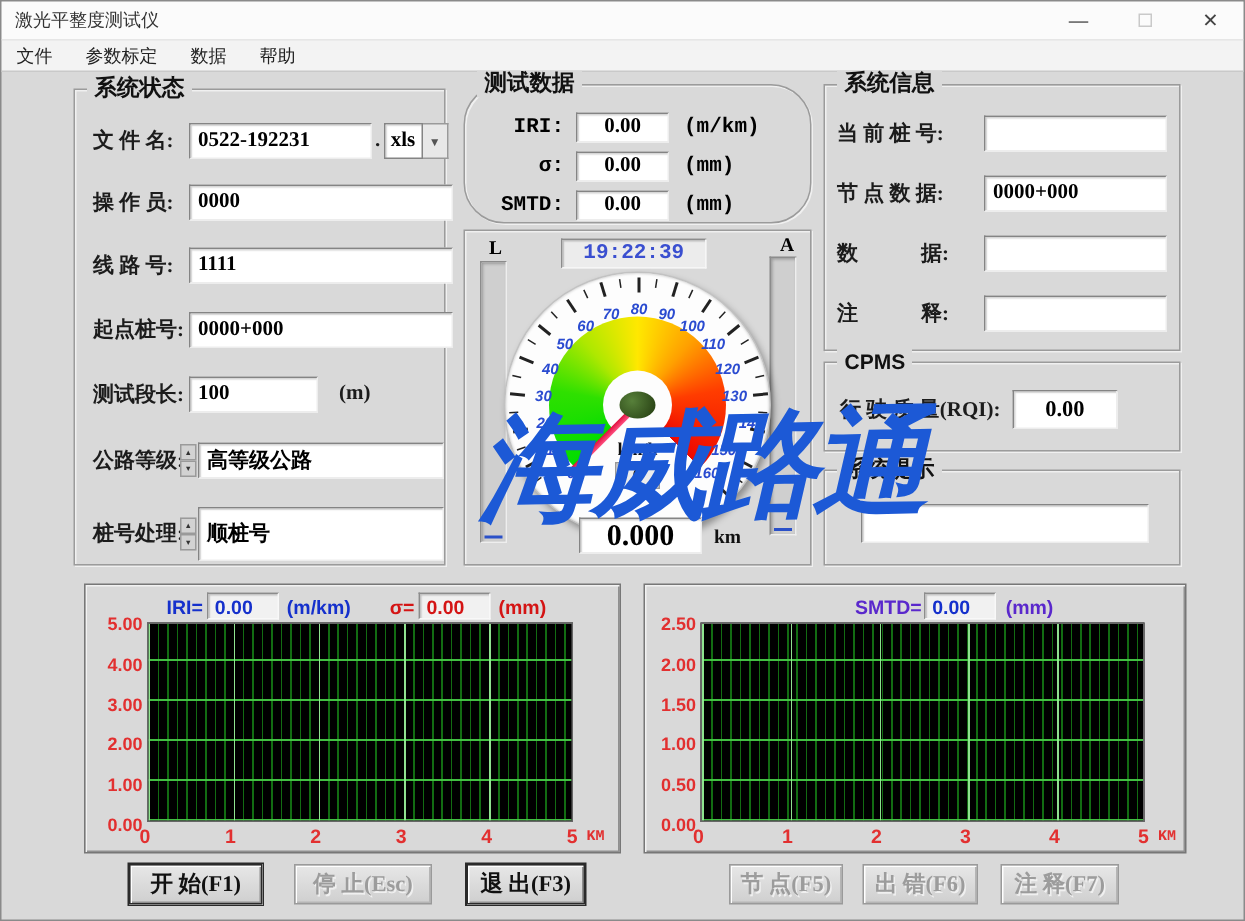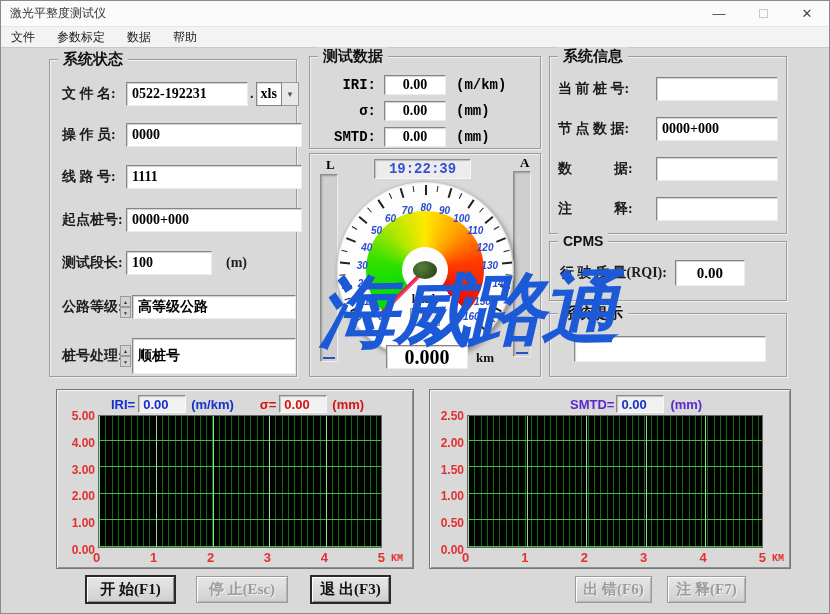--- a/index.html
+++ b/index.html
@@ -147,21 +147,21 @@
     <div class="row" style="left:12px;top:278px;">
       <span class="lbl" style="width:58px;">桩号处理:</span>
       <div class="spinner">
           <div>▲</div>
           <div>▼</div>
         </div>
       <div class="field" style="width:164px;height:36px;">顺桩号</div>
     </div>
   </div>
 
-  <div class="groupbox" style="left:308px;top:55px;width:232px;height:93px;">
+  <div class="groupbox" style="left:308px;top:55px;width:232px;height:93px;border-radius:27px;">
     <span class="gb-title">测试数据</span>
     <div class="td-row" style="left:0;top:18px;width:100%;">
       <span class="mono-lbl" style="width:66px;text-align:right;">IRI:</span>
       <div class="field" style="width:62px;height:20px;margin-left:8px;justify-content:center;">0.00</div>
       <span class="mono-lbl" style="margin-left:10px;">(m/km)</span>
     </div>
     <div class="td-row" style="left:0;top:44px;width:100%;">
       <span class="mono-lbl" style="width:66px;text-align:right;">σ:</span>
       <div class="field" style="width:62px;height:20px;margin-left:8px;justify-content:center;">0.00</div>
       <span class="mono-lbl" style="margin-left:10px;">(mm)</span>
@@ -344,16 +344,17 @@
         <span>3</span>
         <span>4</span>
         <span>5</span>
       </div>
     <span class="xunit" style="left:342px;top:163px;">KM</span>
   </div>
 
   <div class="btn default" style="left:85px;width:89px;">开 始(F1)</div>
   <div class="btn disabled" style="left:195px;width:92px;">停 止(Esc)</div>
   <div class="btn default" style="left:310px;width:79px;">退 出(F3)</div>
+  <div class="btn disabled" style="left:485px;width:76px;">节 点(F5)</div>
   <div class="btn disabled" style="left:574px;width:77px;">出 错(F6)</div>
   <div class="btn disabled" style="left:666px;width:79px;">注 释(F7)</div>
 
 </div>
 
 </body></html>

